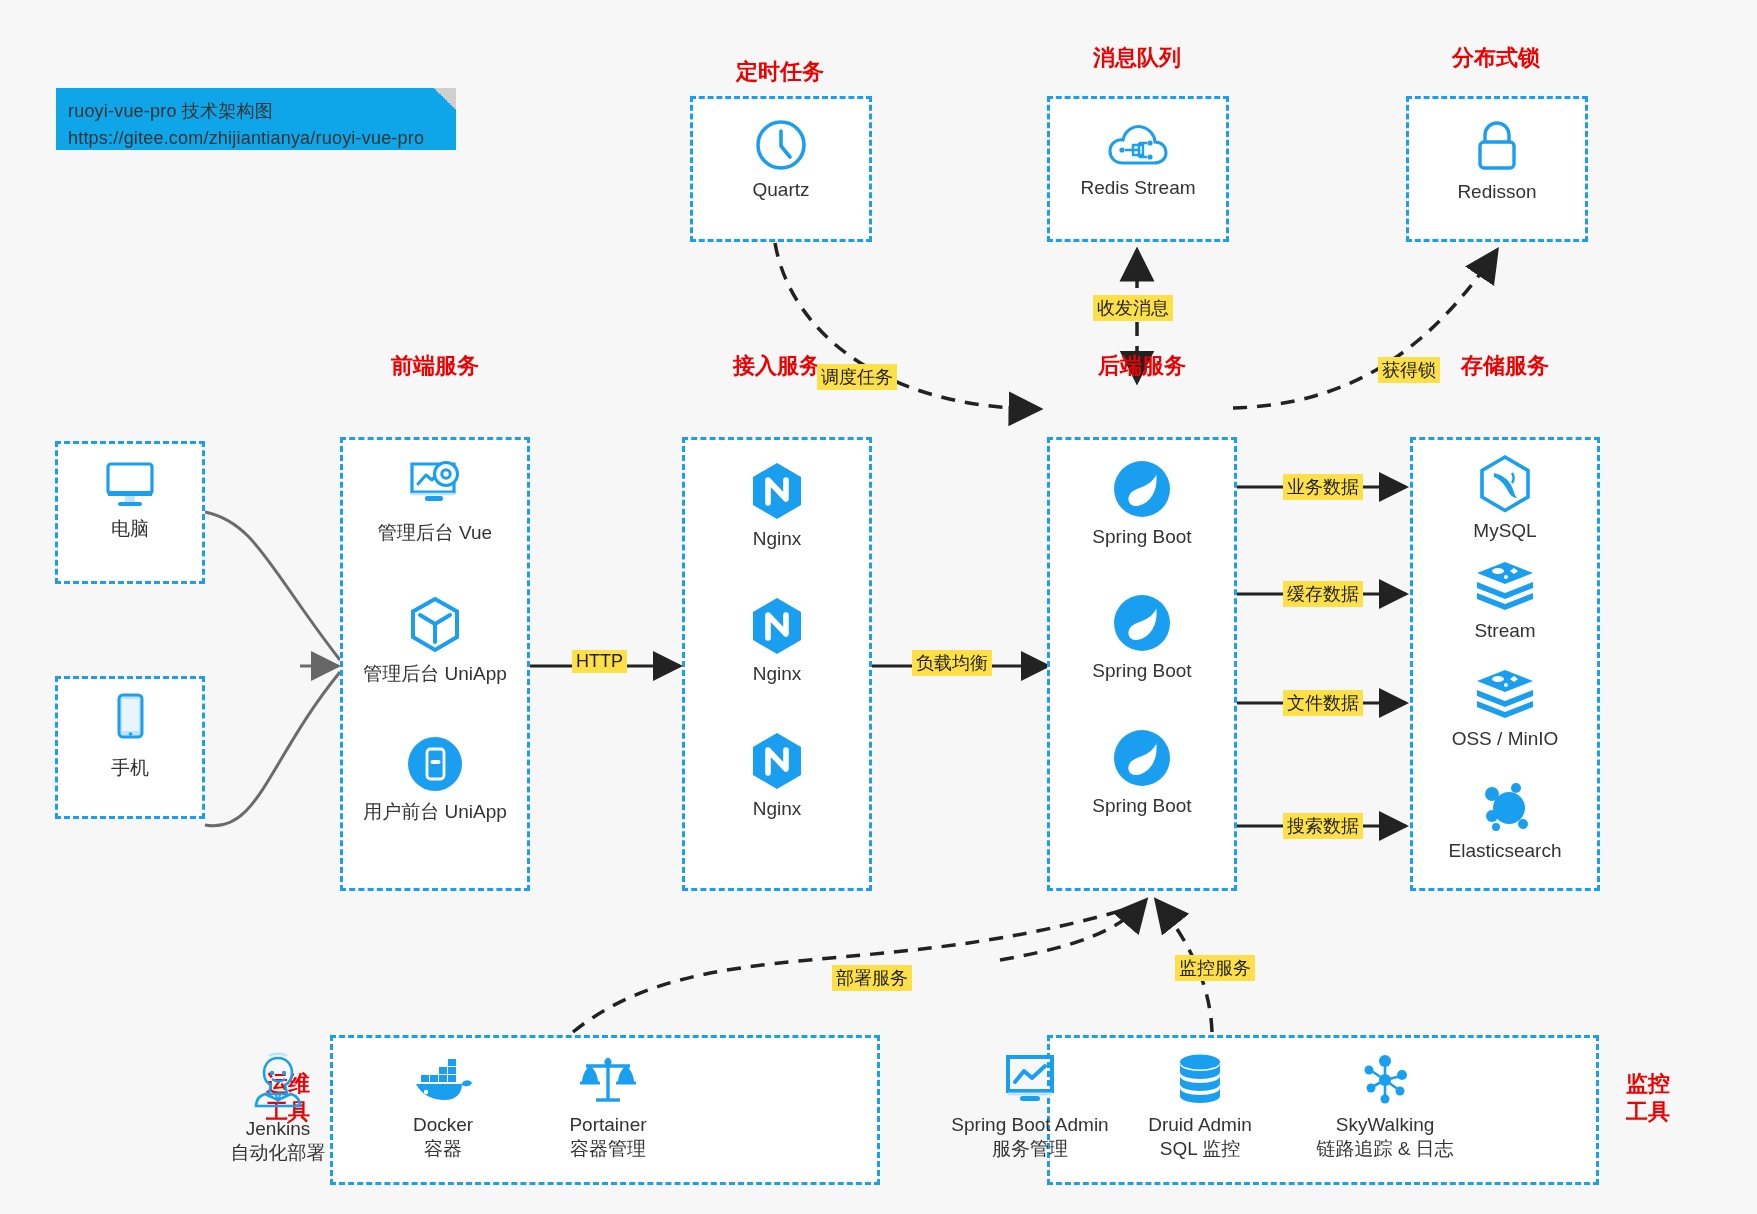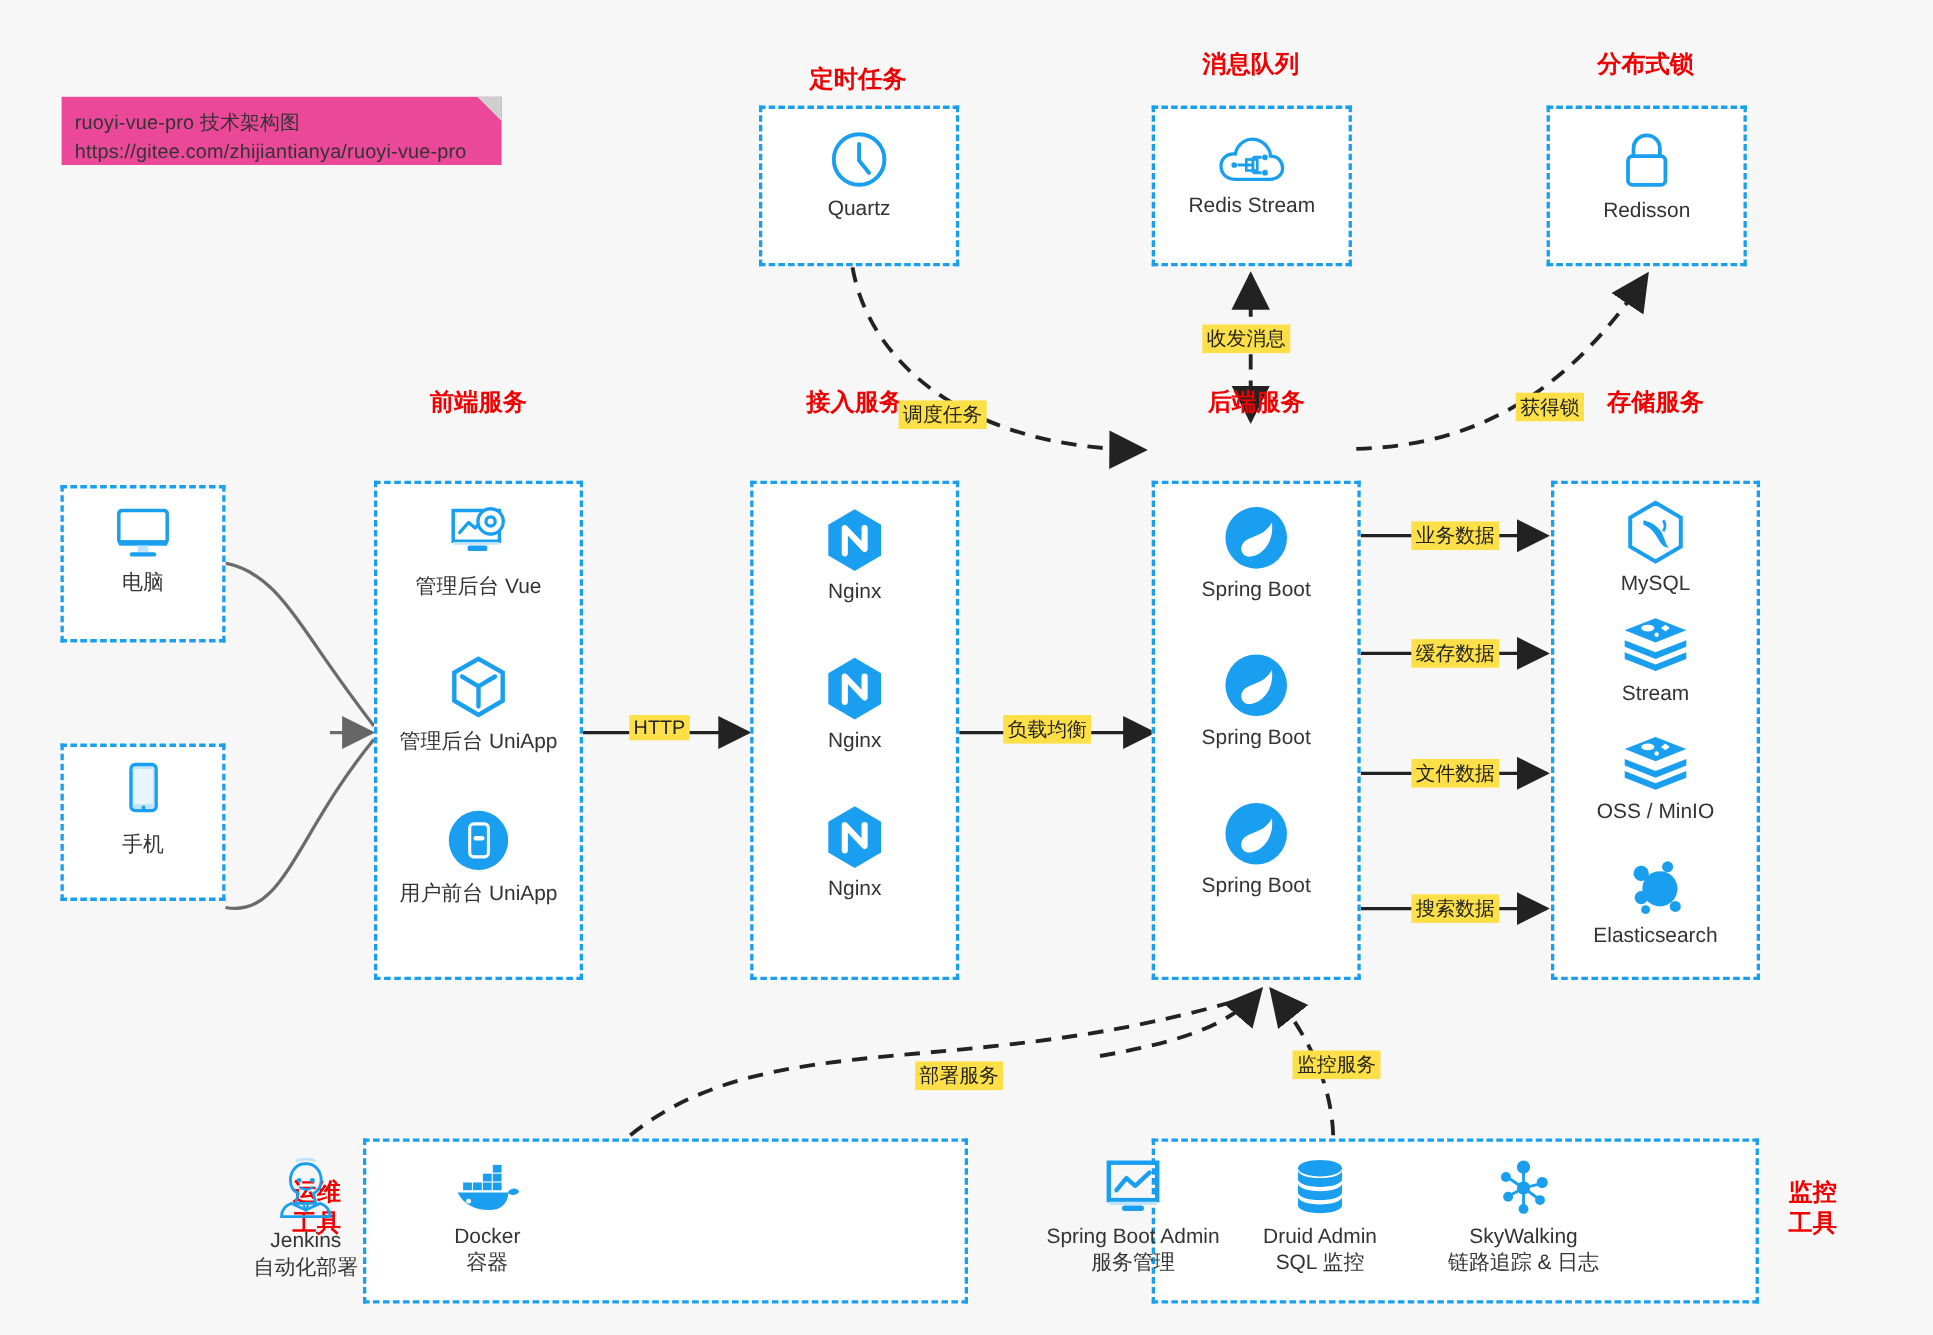--- a/index.html
+++ b/index.html
@@ -38,21 +38,21 @@
     font-size:19px;color:#333;margin-top:6px;white-space:nowrap;text-align:center;
   }
   .node .sub{
     font-size:19px;color:#333;white-space:nowrap;text-align:center;line-height:25px;
   }
   .icon{display:block;}
 
   
   .note{
     position:absolute;left:56px;top:88px;width:400px;height:62px;
-    background:#ec4899;
+    background:#0ea5e9;
     box-sizing:border-box;
     padding:10px 14px 16px 12px;
   }
   .note .line{font-size:18px;color:#333;line-height:27px;letter-spacing:.2px;white-space:nowrap;}
   .note-fold{
     position:absolute;right:0;top:0;width:22px;height:22px;
     background:linear-gradient(225deg,#cfcfcf 0 50%,transparent 50% 100%);
   }
 
   
@@ -350,20 +350,34 @@
           <rect x="11" y="19" width="8" height="7"></rect>
         </g>
         <path d="M6 28 H52 C52 38 45 44 35 44 C21 44 11 38 6 28 Z" fill="#1a9ff0"></path>
         <path d="M52 27 C56 23 60 24 62 27 C60 31 55 31 52 29 Z" fill="#1a9ff0"></path>
         <circle cx="16" cy="36" r="2.2" fill="#ffffff"></circle>
       </svg>
       <div class="lbl">Docker</div>
       <div class="sub">容器</div>
     </div>
 
+    <div class="node" style="top:14px;left:180px;width:190px;">
+      <svg class="icon" width="60" height="56" viewBox="0 0 60 56">
+        <path d="M30 6 V48" stroke="#1a9ff0" stroke-width="3.4"></path>
+        <path d="M8 14 H52" stroke="#1a9ff0" stroke-width="3.4"></path>
+        <path d="M18 48 H42" stroke="#1a9ff0" stroke-width="3.4"></path>
+        <path d="M4 30 C4 24 8 16 12 14 C16 16 20 24 20 30 Z" fill="#1a9ff0"></path>
+        <path d="M40 30 C40 24 44 16 48 14 C52 16 56 24 56 30 Z" fill="#1a9ff0"></path>
+        <path d="M2 31 H22" stroke="#1a9ff0" stroke-width="3"></path>
+        <path d="M38 31 H58" stroke="#1a9ff0" stroke-width="3"></path>
+        <circle cx="30" cy="10" r="3.6" fill="#1a9ff0"></circle>
+      </svg>
+      <div class="lbl">Portainer</div>
+      <div class="sub">容器管理</div>
+    </div>
   </div>
 
   <div class="grp-title" style="left:1610px;top:1070px;width:76px;">
     <div>监控</div>
     <div>工具</div>
   </div>
   <div class="box" style="left:1047px;top:1035px;width:552px;height:150px;">
     <div class="node" style="top:14px;left:-130px;width:220px;">
       <svg class="icon" width="62" height="56" viewBox="0 0 62 56">
         <rect x="9" y="5" width="44" height="34" fill="none" stroke="#1a9ff0" stroke-width="4"></rect>

